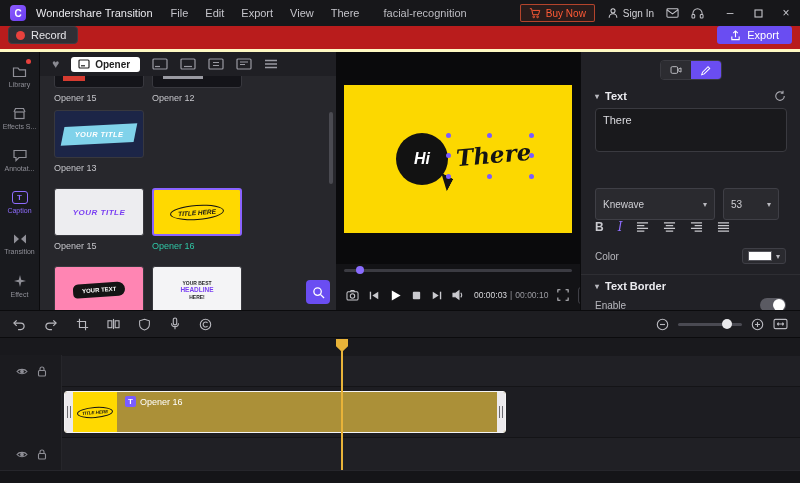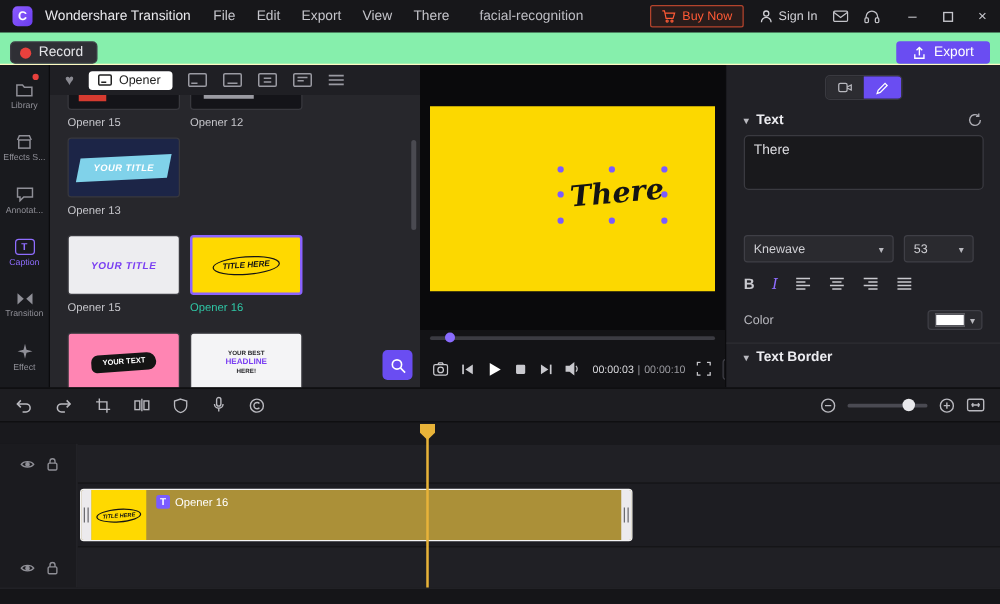--- a/index.html
+++ b/index.html
@@ -12,35 +12,35 @@
 .appname{color:#e9e9ed;white-space:nowrap}
 .menu{display:flex;gap:17px;margin-left:8px;color:#c5c5cb}
 .projname{margin-left:14px;color:#bdbdc3}
 .tbright{margin-left:auto;display:flex;align-items:center;gap:12px}
 .buynow{display:flex;align-items:center;gap:5px;color:#ff5a36;border:1px solid rgba(255,90,54,.65);background:rgba(255,90,54,.08);border-radius:2px;padding:2px 8px;font-size:10px}
 .signin{display:flex;align-items:center;gap:4px;color:#d2d2d7;font-size:10px}
 .tbicon{color:#c2c2c8}
 .winbtns{display:flex}
 .winbtn{width:28px;height:26px;display:flex;align-items:center;justify-content:center;color:#c6c6cc;font-size:12px}
 
-.topbar{position:absolute;top:26px;left:0;right:0;height:26px;background:#86efac;border-bottom:1px solid #fef9c3;display:flex;align-items:flex-end;padding:0 8px}
+.topbar{position:absolute;top:26px;left:0;right:0;height:26px;background:#b91c1c;border-bottom:3px solid #fef9c3;display:flex;align-items:flex-start;padding:0 8px}
 .recordbtn{display:flex;align-items:center;gap:6px;background:#2f2f35;border:1px solid #3d3d44;border-radius:4px;padding:2px 11px 2px 7px;color:#e5e5e9}
 .recdot{width:9px;height:9px;border-radius:50%;background:#e8413d}
 .exportbtn{margin-left:auto;display:flex;align-items:center;gap:6px;background:#6a4df2;color:#fff;border-radius:3px;padding:3px 13px}
 
 .rail{position:absolute;top:52px;left:0;width:40px;height:258px;background:#191a1e;border-right:1px solid #0b0b0d;display:flex;flex-direction:column;align-items:center;padding-top:3px}
 .railitem{position:relative;width:40px;height:42px;display:flex;flex-direction:column;align-items:center;justify-content:center;gap:3px;color:#8f8f97;font-size:7px;text-align:center}
 .railitem.active{color:#8f6dff}
 .raildot{position:absolute;top:4px;right:9px;width:5px;height:5px;border-radius:50%;background:#e8413d}
 .capicon{width:16px;height:13px;border:1.4px solid currentColor;border-radius:3px;font-size:8px;font-weight:700;display:flex;align-items:center;justify-content:center}
 
 .templates{position:absolute;top:52px;left:40px;width:296px;height:258px;background:#27272c;overflow:hidden}
 .tabbar{position:absolute;top:0;left:0;right:0;height:24px;background:#1f1f24;display:flex;align-items:center;gap:12px;padding:0 12px;z-index:6}
 .heart{color:#8a8a92;font-size:12px;line-height:1}
-.pill{display:flex;align-items:center;gap:5px;background:#fff;color:#222;border-radius:3px;padding:2px 10px 2px 7px;font-size:10px;font-weight:400}
+.pill{display:flex;align-items:center;gap:5px;background:#fff;color:#222;border-radius:3px;padding:2px 10px 2px 7px;font-size:10px;font-weight:700}
 .cat{color:#9a9aa2}
 .cell{position:absolute;width:90px}
 .thumb{width:90px;height:48px;border-radius:3px;position:relative;overflow:hidden;border:1px solid #38383e}
 .thumb.sel{border:2px solid #8a63ff}
 .tlabel{margin-top:5px;font-size:9px;color:#c6c6cb}
 .tlabel.sel{color:#2fc6a5}
 .th-dark{background:#141419}
 .bar1{position:absolute;left:8px;bottom:15px;width:32px;height:4px;background:#e8e8ea}
 .bar2{position:absolute;left:8px;bottom:6px;width:22px;height:6px;background:#d63b30}
 .bar3{position:absolute;left:10px;bottom:8px;width:40px;height:4px;background:#9a9aa2}
@@ -81,21 +81,21 @@
 
 .props{position:absolute;top:52px;left:580px;width:220px;height:258px;background:#212126;border-left:1px solid #0b0b0d}
 .ptabs{position:absolute;top:8px;left:50%;transform:translateX(-50%);display:flex;border-radius:4px;overflow:hidden;border:1px solid #3a3a40}
 .ptab{width:30px;height:18px;display:flex;align-items:center;justify-content:center;background:#2c2c31;color:#b9b9bf}
 .ptab.active{background:#6a4df2;color:#fff}
 .psec{position:absolute;left:14px;right:14px;display:flex;align-items:center;gap:6px;color:#ececf0;font-weight:700;font-size:11px}
 .caret{font-size:8px;color:#b9b9bf}
 .resetic{margin-left:auto;color:#a9a9b0}
 .ptextarea{position:absolute;left:14px;top:56px;width:192px;height:44px;background:#19191c;border:1px solid #3a3a40;border-radius:4px;padding:5px 7px;color:#dcdce0;font-size:11px}
 .fontrow{position:absolute;left:14px;top:136px;right:14px;display:flex;gap:8px}
-.select{display:flex;align-items:center;justify-content:space-between;background:#2a2a2f;border:1px solid #3f3f46;border-radius:3px;padding:3px 7px;color:#cfcfd4;font-size:10px;height:22px}
+.select{display:flex;align-items:center;justify-content:space-between;background:#2a2a2f;border:1px solid #3f3f46;border-radius:3px;padding:3px 7px;color:#cfcfd4;font-size:10px;height:32px}
 .sel-font{width:120px}
 .sel-size{width:56px}
 .fmtrow{position:absolute;left:14px;top:168px;right:14px;display:flex;align-items:center;gap:14px;color:#c9c9ce}
 .fmtB{font-weight:700;font-size:12px}
 .fmtI{font-style:italic;font-size:12px;font-family:"DejaVu Serif",serif;color:#8f6dff}
 .colorrow{position:absolute;left:14px;top:196px;right:14px;display:flex;align-items:center;color:#b9b9bf;font-size:10px}
 .colorchip{margin-left:auto;display:flex;align-items:center;gap:4px;background:#2a2a2f;border:1px solid #3f3f46;border-radius:3px;padding:2px 5px}
 .swatch{width:24px;height:10px;background:#fff;border:1px solid #55555c}
 .pdivider{position:absolute;left:0;right:0;top:222px;height:1px;background:#2e2e33}
 .enablerow{position:absolute;left:14px;top:246px;right:14px;display:flex;align-items:center;color:#b9b9bf;font-size:10px}
@@ -356,20 +356,23 @@
           <circle cx="6" cy="6" r="4"></circle>
           <path d="M9 9 L13 13"></path>
         </svg>
       </span>
     <span class="vscroll"></span>
   </div>
 
   <div class="preview">
     <div class="stage">
       <div class="canvas">
+        <div class="bubble">
+            <span>Hi</span>
+          </div>
         <div class="script">There</div>
         <div class="selbox">
           <span class="hd" style="left:-2px;top:-2px"></span>
           <span class="hd" style="left:39px;top:-2px"></span>
           <span class="hd" style="right:-2px;top:-2px"></span>
           <span class="hd" style="left:-2px;top:18px"></span>
           <span class="hd" style="right:-2px;top:18px"></span>
           <span class="hd" style="left:-2px;bottom:-2px"></span>
           <span class="hd" style="left:39px;bottom:-2px"></span>
           <span class="hd" style="right:-2px;bottom:-2px"></span>
@@ -496,20 +499,24 @@
       <span>Color</span>
       <span class="colorchip">
         <span class="swatch"></span>
         <span class="caret">▾</span>
       </span>
     </div>
     <div class="pdivider"></div>
     <div class="psec" style="top:228px">
       <span class="caret">▾</span>
       <span>Text Border</span>
+    </div>
+    <div class="enablerow">
+      <span>Enable</span>
+      <span class="toggle"></span>
     </div>
   </div>
 
   <div class="tools">
     <span>
         <svg width="14" height="13" viewBox="0 0 15 14" fill="none" stroke="currentColor" stroke-width="1.3">
           <path d="M5 2.5 L2 5.5 L5 8.5"></path>
           <path d="M2.5 5.5 H9.5 a3.5 3.5 0 0 1 0 7 H6.5"></path>
         </svg>
       </span>

